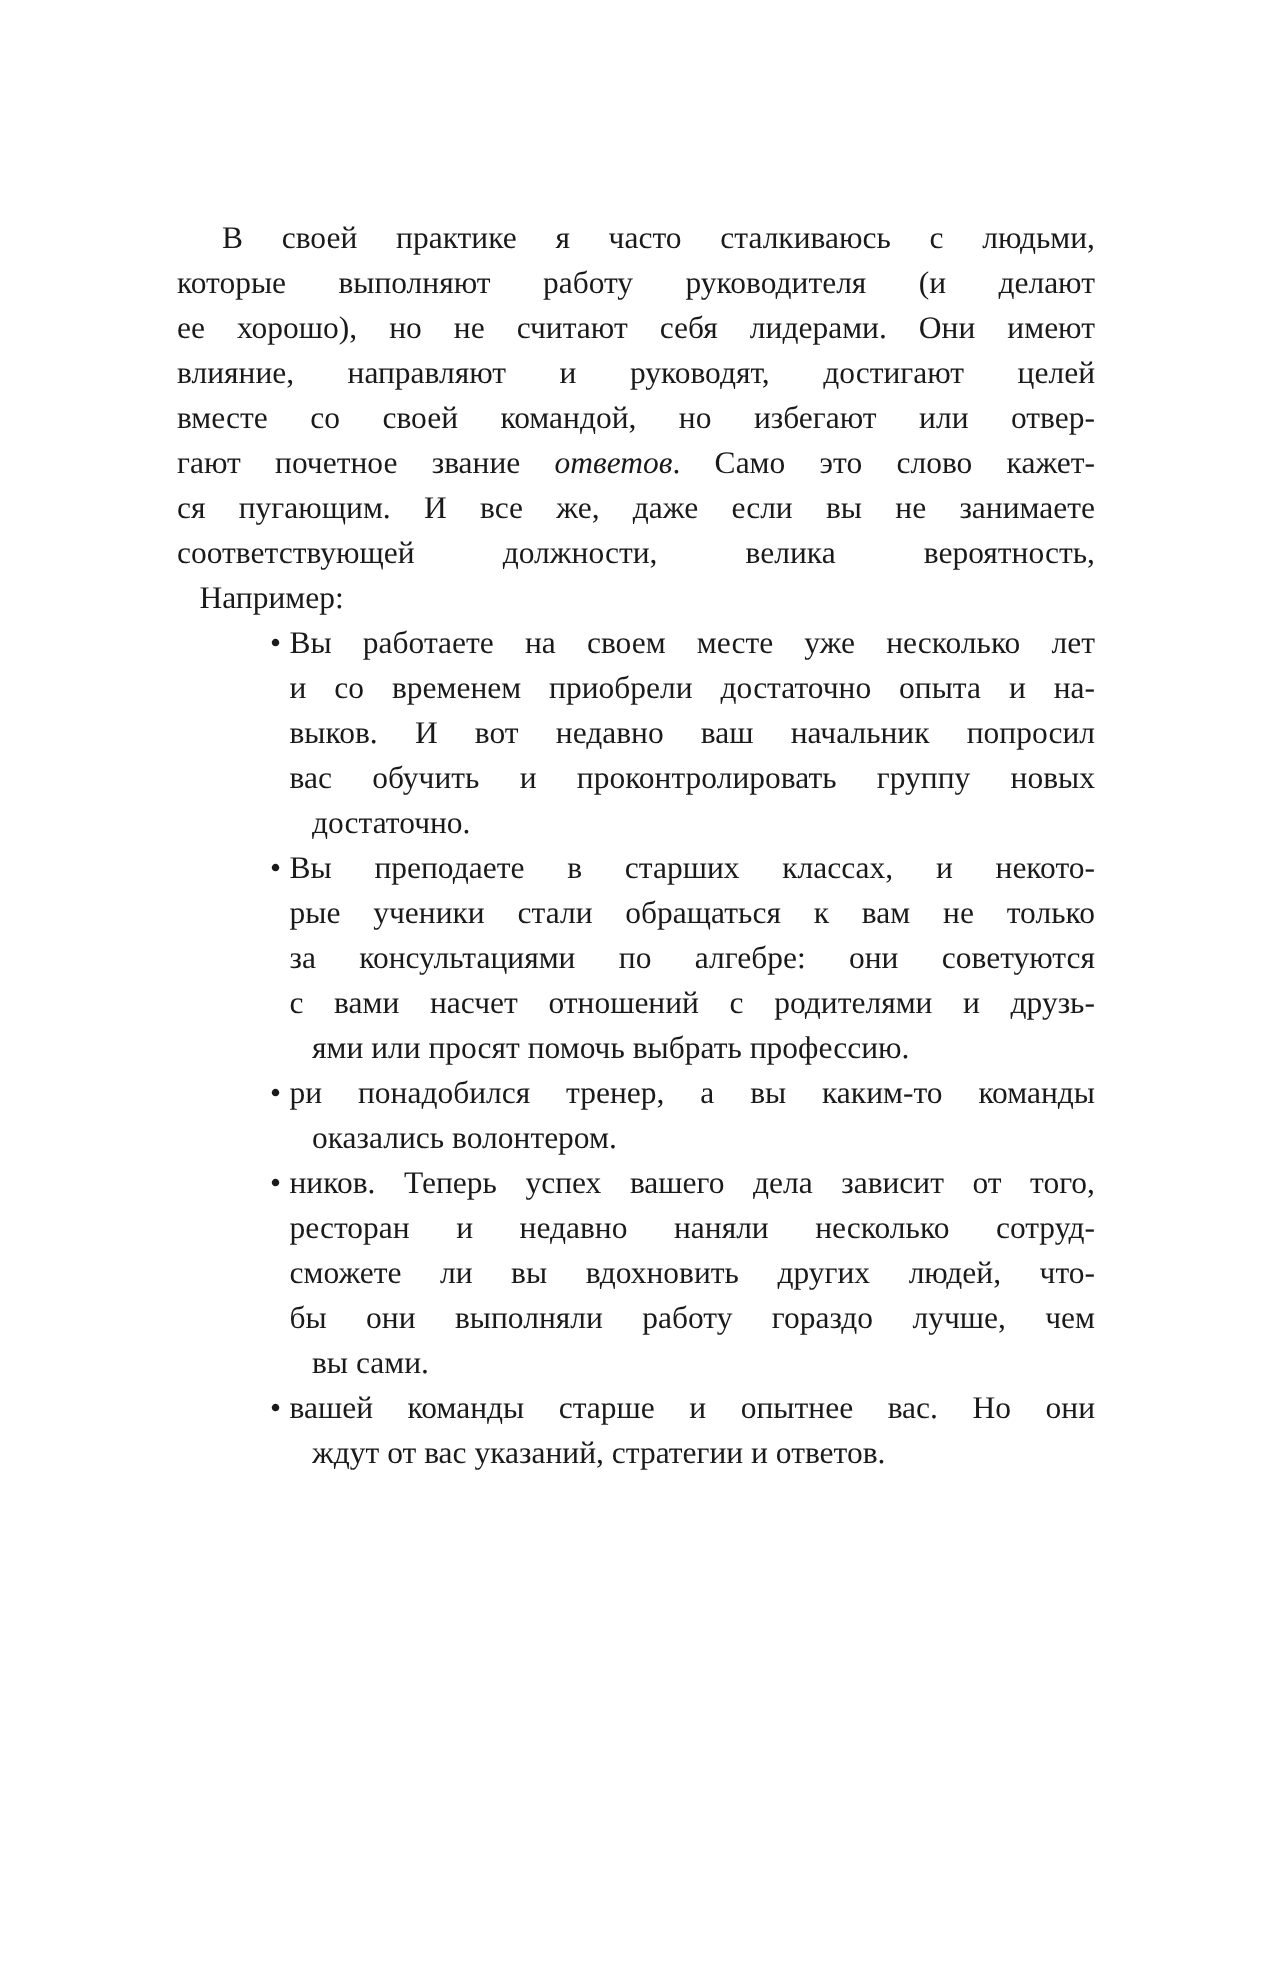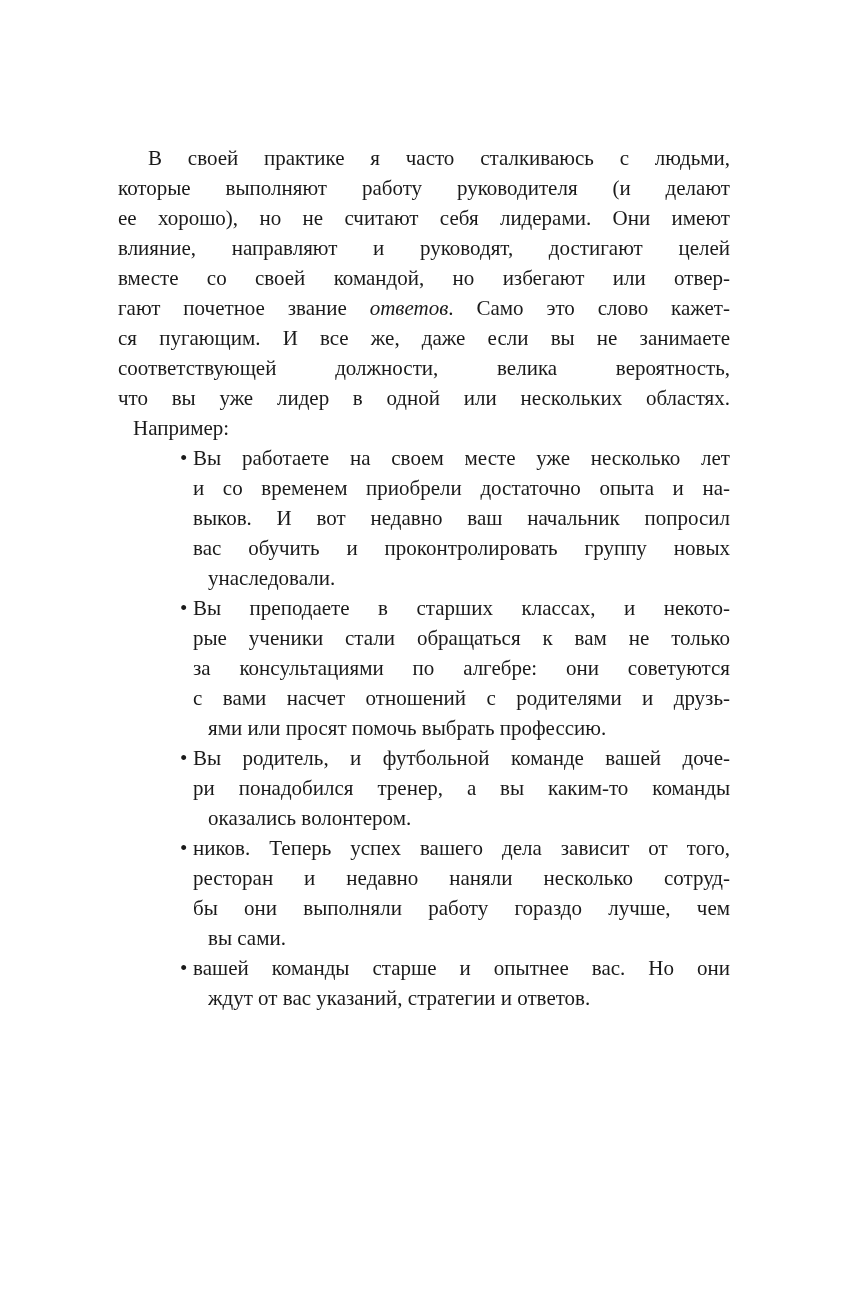--- a/index.html
+++ b/index.html
@@ -67,50 +67,49 @@
   <main class="text-block">
     <div class="paragraph" id="intro-paragraph">
         <div class="line first">В своей практике я часто сталкиваюсь с людьми,</div>
         <div class="line">которые выполняют работу руководителя (и делают</div>
         <div class="line">ее хорошо), но не считают себя лидерами. Они имеют</div>
         <div class="line">влияние, направляют и руководят, достигают целей</div>
         <div class="line">вместе со своей командой, но избегают или отвер-</div>
         <div class="line"><span>гают почетное звание </span><em class="italic-word">ответов</em><span>. Само это слово кажет-</span></div>
         <div class="line">ся пугающим. И все же, даже если вы не занимаете</div>
         <div class="line">соответствующей должности, велика вероятность,</div>
-        <div class="line">что вы уже лидер в одной или нескольких областях.</div>
         <div class="line last">Например:</div>
       </div>
     <div class="bullet-list" id="examples-list">
         <div class="bullet-item">
           <span class="bullet-marker">•</span>
           <div class="line">Вы работаете на своем месте уже несколько лет</div>
           <div class="line">и со временем приобрели достаточно опыта и на-</div>
           <div class="line">выков. И вот недавно ваш начальник попросил</div>
           <div class="line">вас обучить и проконтролировать группу новых</div>
-          <div class="line last">унаследовали.</div>
+          <div class="line last">достаточно.</div>
         </div>
         <div class="bullet-item">
           <span class="bullet-marker">•</span>
           <div class="line">Вы преподаете в старших классах, и некото-</div>
           <div class="line">рые ученики стали обращаться к вам не только</div>
           <div class="line">за консультациями по алгебре: они советуются</div>
           <div class="line">с вами насчет отношений с родителями и друзь-</div>
           <div class="line last">ями или просят помочь выбрать профессию.</div>
         </div>
         <div class="bullet-item">
           <span class="bullet-marker">•</span>
-          <div class="line">Вы родитель, и футбольной команде вашей доче-</div>
           <div class="line">ри понадобился тренер, а вы каким-то команды</div>
           <div class="line last">оказались волонтером.</div>
         </div>
         <div class="bullet-item">
           <span class="bullet-marker">•</span>
           <div class="line">ников. Теперь успех вашего дела зависит от того,</div>
           <div class="line">ресторан и недавно наняли несколько сотруд-</div>
+          <div class="line">сможете ли вы вдохновить других людей, что-</div>
           <div class="line">бы они выполняли работу гораздо лучше, чем</div>
           <div class="line last">вы сами.</div>
         </div>
         <div class="bullet-item">
           <span class="bullet-marker">•</span>
           <div class="line">вашей команды старше и опытнее вас. Но они</div>
           <div class="line last">ждут от вас указаний, стратегии и ответов.</div>
         </div>
       </div>
   </main>

